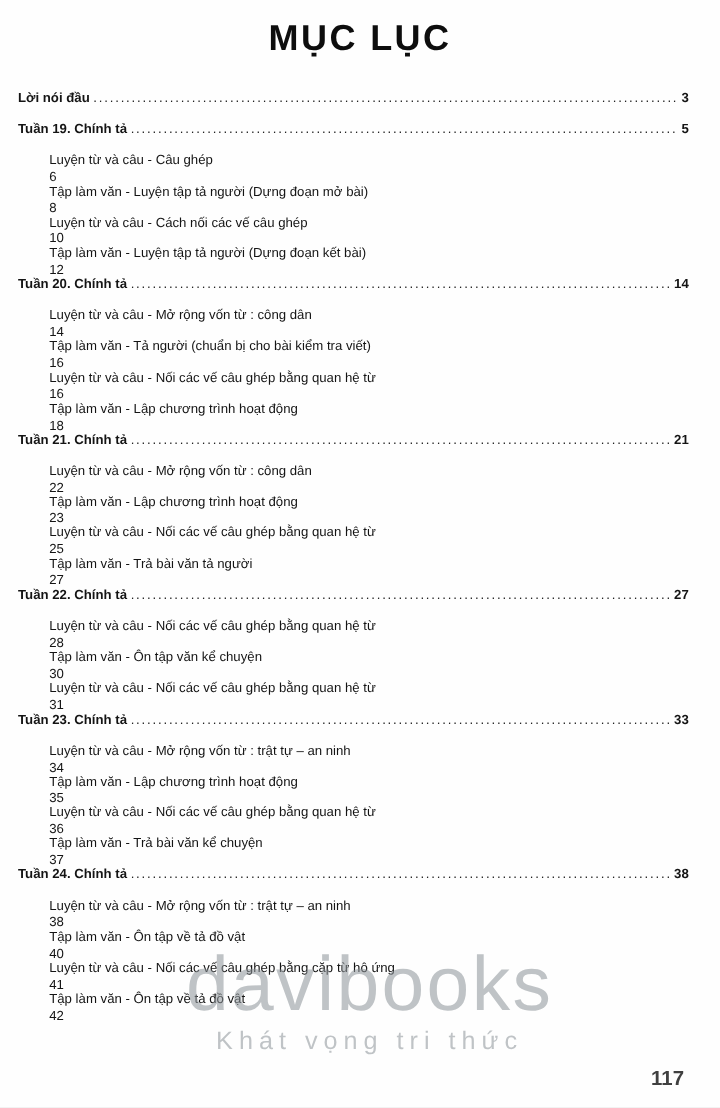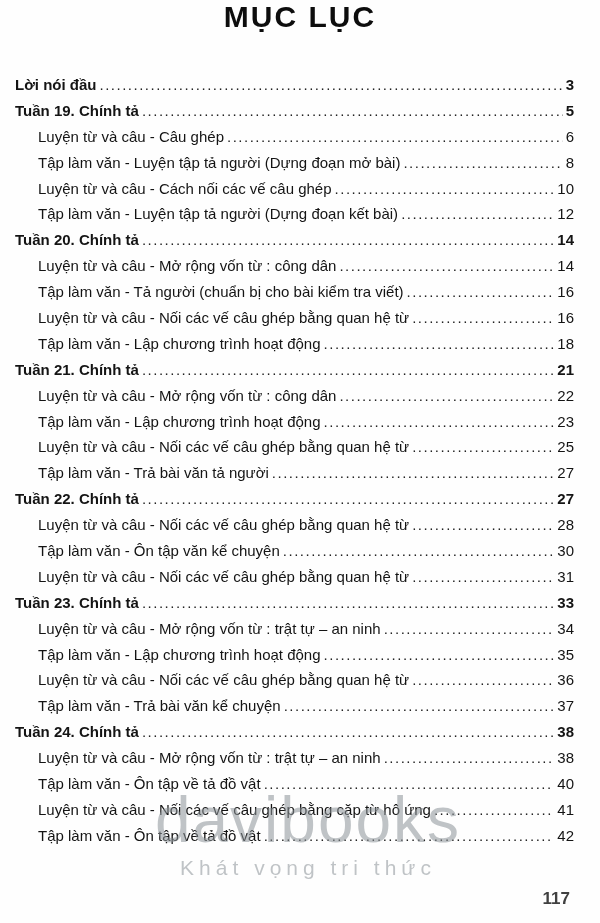--- a/index.html
+++ b/index.html
@@ -12,45 +12,47 @@
     width: 600px;
     height: 923px;
     margin: 0 auto;
     background: #fefefe;
     font-family: "Liberation Sans", sans-serif;
     color: #111;
     overflow: hidden;
   }
   .title {
     margin: 0;
+    padding-top: 16px;
     text-align: center;
     font-size: 30px;
     font-weight: bold;
     letter-spacing: 2px;
     color: #0d0d0d;
   }
   .toc {
     position: absolute;
     top: 76px;
     left: 15px;
     right: 26px;
     z-index: 1;
   }
   .toc-row {
     display: flex;
     align-items: baseline;
     height: 25.9px;
-    font-size: 15px;
+    font-size: 11px;
     color: #141414;
   }
   .toc-row.bold {
     font-weight: bold;
   }
   .toc-row.indent {
     padding-left: 23px;
+    flex-direction: column;
   }
   .toc-label {
     white-space: nowrap;
   }
   .toc-dots {
     flex: 1;
     overflow: hidden;
     white-space: nowrap;
     margin: 0 3px;
     font-weight: normal;

